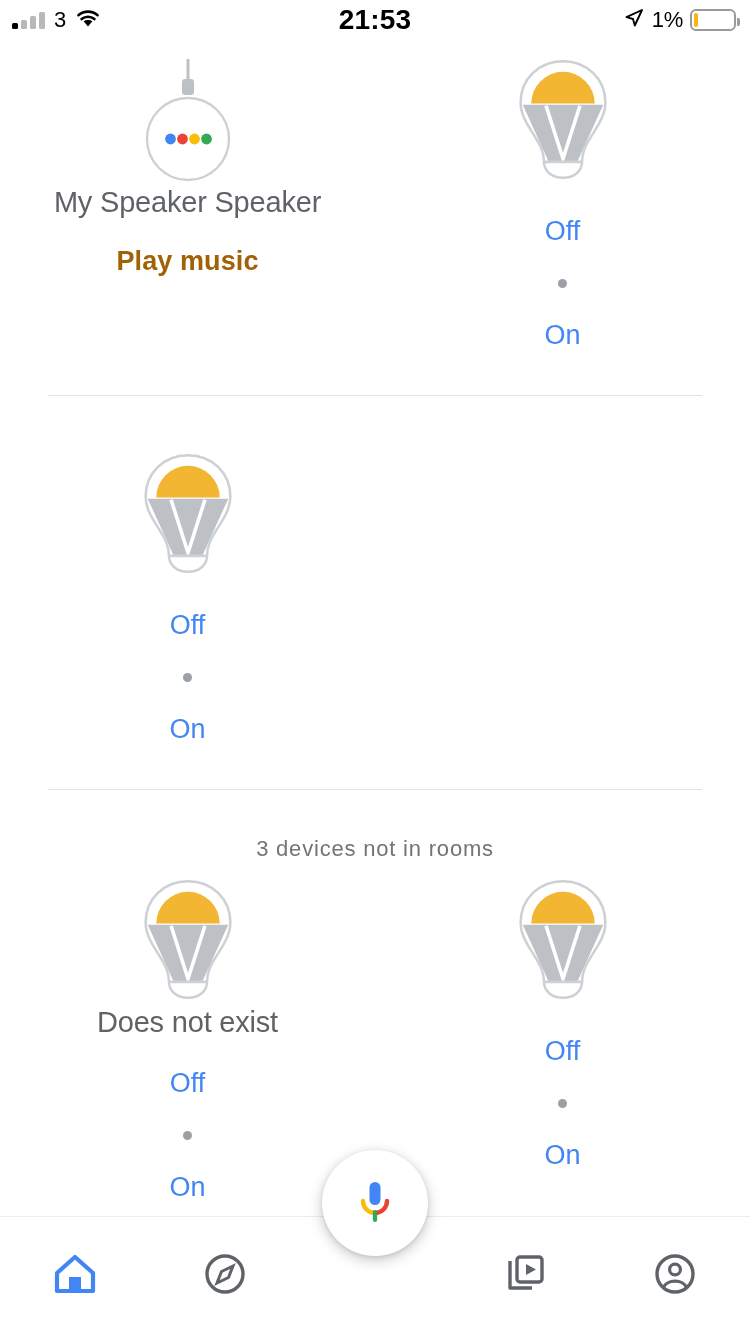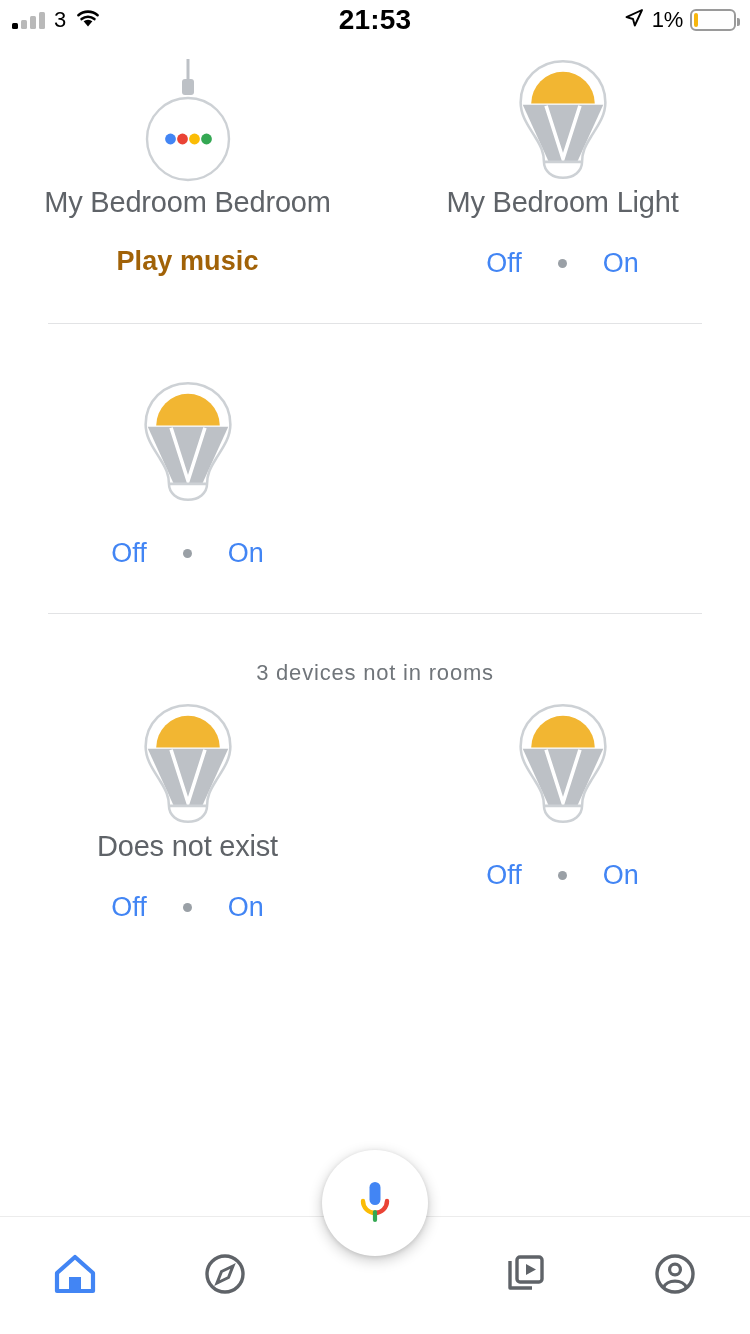--- a/index.html
+++ b/index.html
@@ -157,20 +157,21 @@
     letter-spacing: -0.2px;
     white-space: nowrap;
   }
 
   .controls {
     display: flex;
     align-items: center;
     justify-content: center;
     gap: 30px;
     margin-top: 27px;
+    flex-direction: column;
   }
   .ctl {
     font-size: 27px;
     color: #4285f4;
     letter-spacing: 0;
     padding: 2px 6px;
   }
   .ctl-dot {
     width: 9px;
     height: 9px;
@@ -300,42 +301,41 @@
             <svg class="speaker" width="116" height="125" viewBox="0 0 116 125">
               <line x1="58" y1="2" x2="58" y2="24" stroke="#bdc1c6" stroke-width="3"></line>
               <rect x="52" y="22" width="12" height="16" rx="3" fill="#bdc1c6"></rect>
               <circle cx="58" cy="82" r="41" fill="#ffffff" stroke="#cdd1d5" stroke-width="2.4"></circle>
               <circle cx="40.5" cy="82" r="5.4" fill="#4285f4"></circle>
               <circle cx="52.5" cy="82" r="5.4" fill="#ea4335"></circle>
               <circle cx="64.5" cy="82" r="5.4" fill="#fbbc05"></circle>
               <circle cx="76.5" cy="82" r="5.4" fill="#34a853"></circle>
             </svg>
           </div>
-          <div class="device-name">My Bedroom Bedroom</div>
+          <div class="device-name">My Speaker Speaker</div>
           <div class="single-action">Play music</div>
         </div>
 
         <div class="device-cell">
           <div class="icon-wrap">
             <svg class="bulb" width="116" height="125" viewBox="0 0 100 118">
               <defs>
                 <clipPath id="bulbclip1">
                   <path d="M50 4 C27 4 10 21 10 43 C10 56 18 66 24 76 C29 84 32 90 32 99 L68 99 C68 90 71 84 76 76 C82 66 90 56 90 43 C90 21 73 4 50 4 Z"></path>
                 </clipPath>
               </defs>
               <g clip-path="url(#bulbclip1)">
                 <path d="M50 14 A30 30 0 0 1 80 44 L20 44 A30 30 0 0 1 50 14 Z" fill="#f2b632"></path>
                 <path d="M12 45 L88 45 L63 100 L37 100 Z" fill="#bdc1c6"></path>
                 <path d="M34 46 L50 96 L66 46" fill="none" stroke="#ffffff" stroke-width="3.4"></path>
               </g>
               <path d="M50 4 C27 4 10 21 10 43 C10 56 18 66 24 76 C29 84 32 90 32 99 C32 108 40 114 50 114 C60 114 68 108 68 99 C68 90 71 84 76 76 C82 66 90 56 90 43 C90 21 73 4 50 4 Z" fill="none" stroke="#cdd1d5" stroke-width="2.4"></path>
               <line x1="32" y1="99" x2="68" y2="99" stroke="#cdd1d5" stroke-width="2.4"></line>
             </svg>
           </div>
-          <div class="device-name">My Bedroom Light</div>
           <div class="controls">
             <span class="ctl">Off</span>
             <span class="ctl-dot"></span>
             <span class="ctl">On</span>
           </div>
         </div>
 
       </div>
     </div>
 

